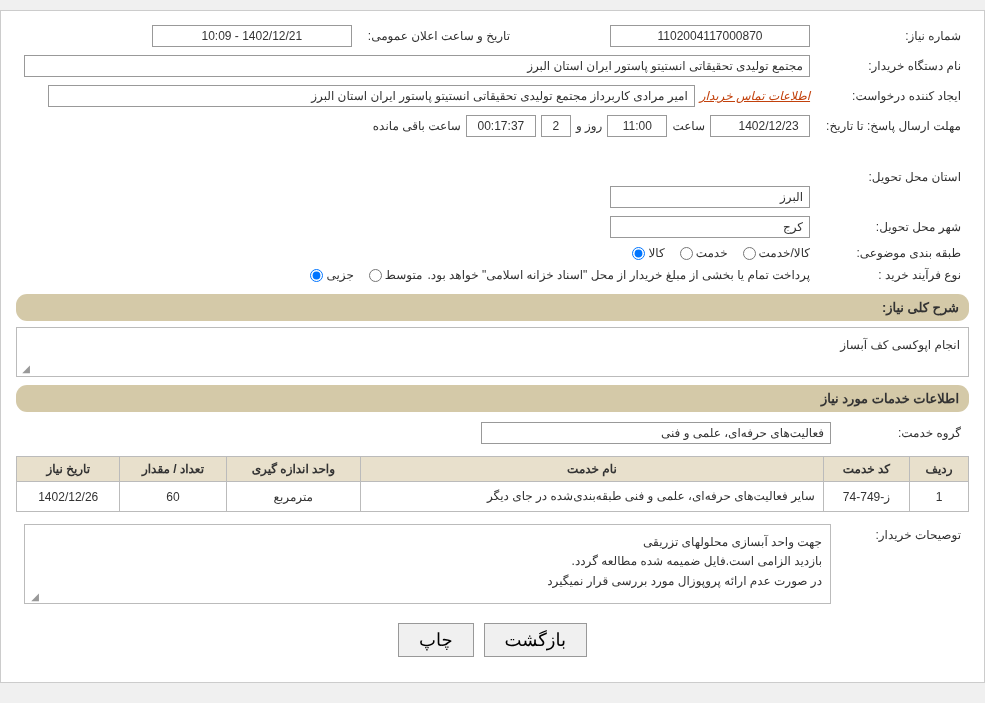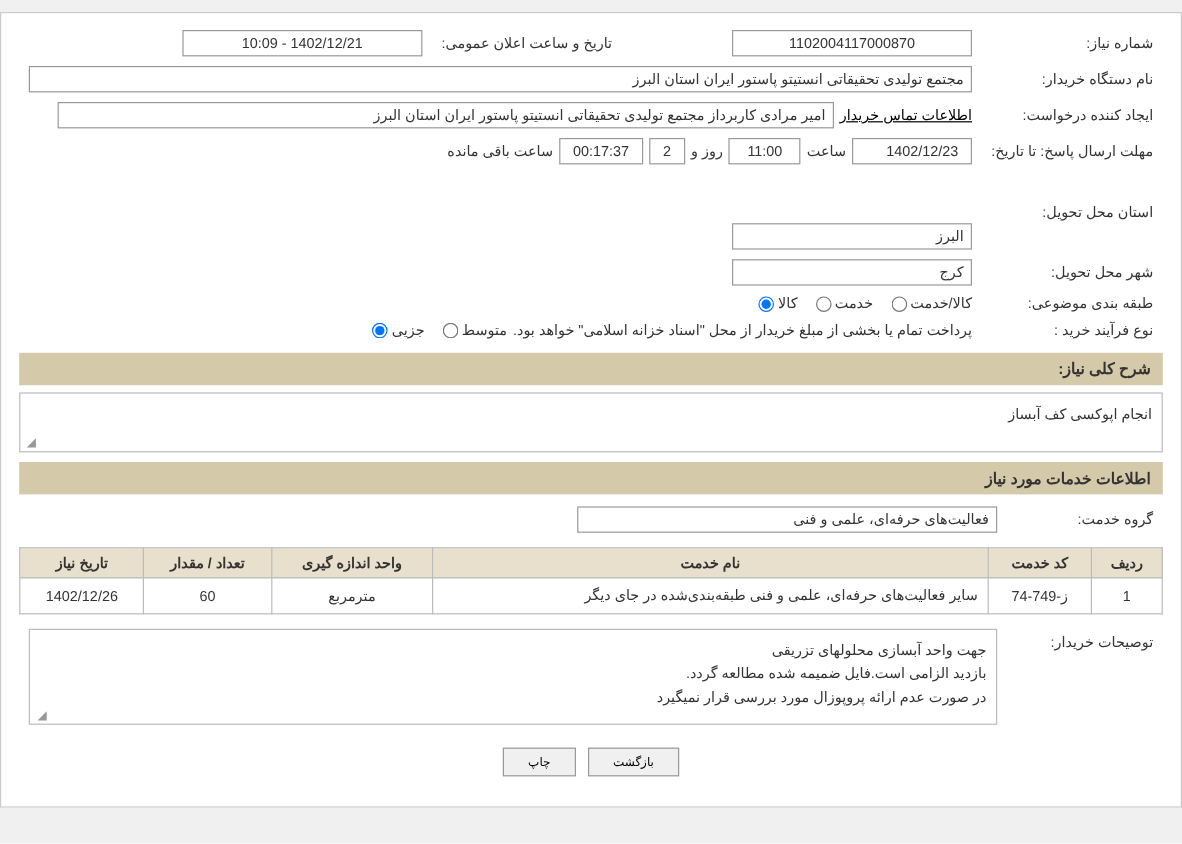--- a/index.html
+++ b/index.html
@@ -55,35 +55,37 @@
       text-align: right;
     }
     .input-box-wide {
       width: 100%;
       border: 1px solid #999;
       background: #fff;
       padding: 3px 6px;
       text-align: right;
     }
     .link-text {
-      color: #000000;
+      color: #c2410c;
       text-decoration: underline;
+      font-style: italic;
     }
     .row-flex {
       display: flex;
       align-items: center;
       gap: 5px;
     }
     .section-header {
       background: #d4c9a8;
       padding: 6px 10px;
       font-weight: bold;
       font-size: 13px;
       margin: 8px 0 6px 0;
       text-align: right;
+      border-radius: 11px;
     }
     .radio-group {
       display: flex;
       gap: 15px;
       align-items: center;
       direction: rtl;
     }
     .radio-item {
       display: flex;
       align-items: center;
@@ -142,21 +144,21 @@
       justify-content: center;
       gap: 10px;
       margin: 15px 0;
     }
     .btn {
       padding: 5px 20px;
       border: 1px solid #999;
       background: #f0f0f0;
       cursor: pointer;
       font-family: Tahoma, Arial, sans-serif;
-      font-size: 10px;
+      font-size: 18px;
     }
     .section-container {
       position: relative;
     }
     .small-input {
       border: 1px solid #999;
       background: #fff;
       padding: 3px 5px;
       text-align: center;
     }

